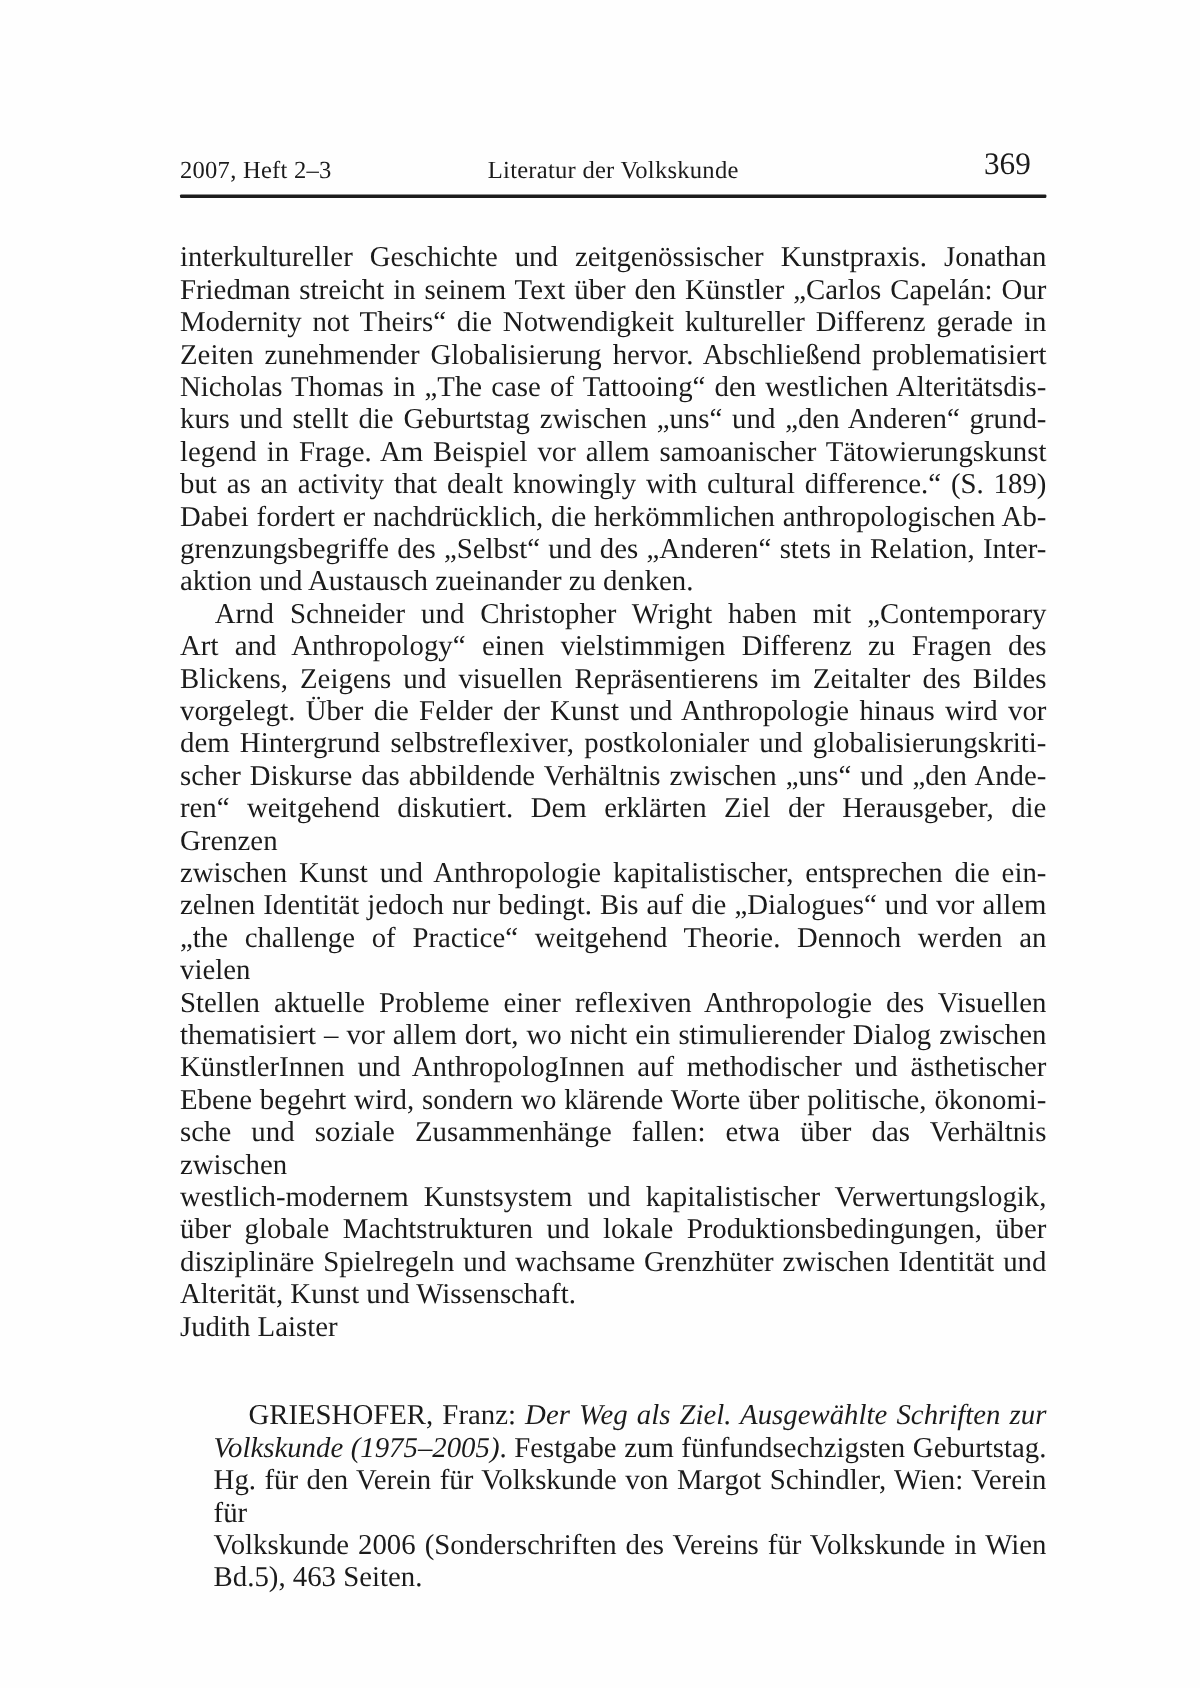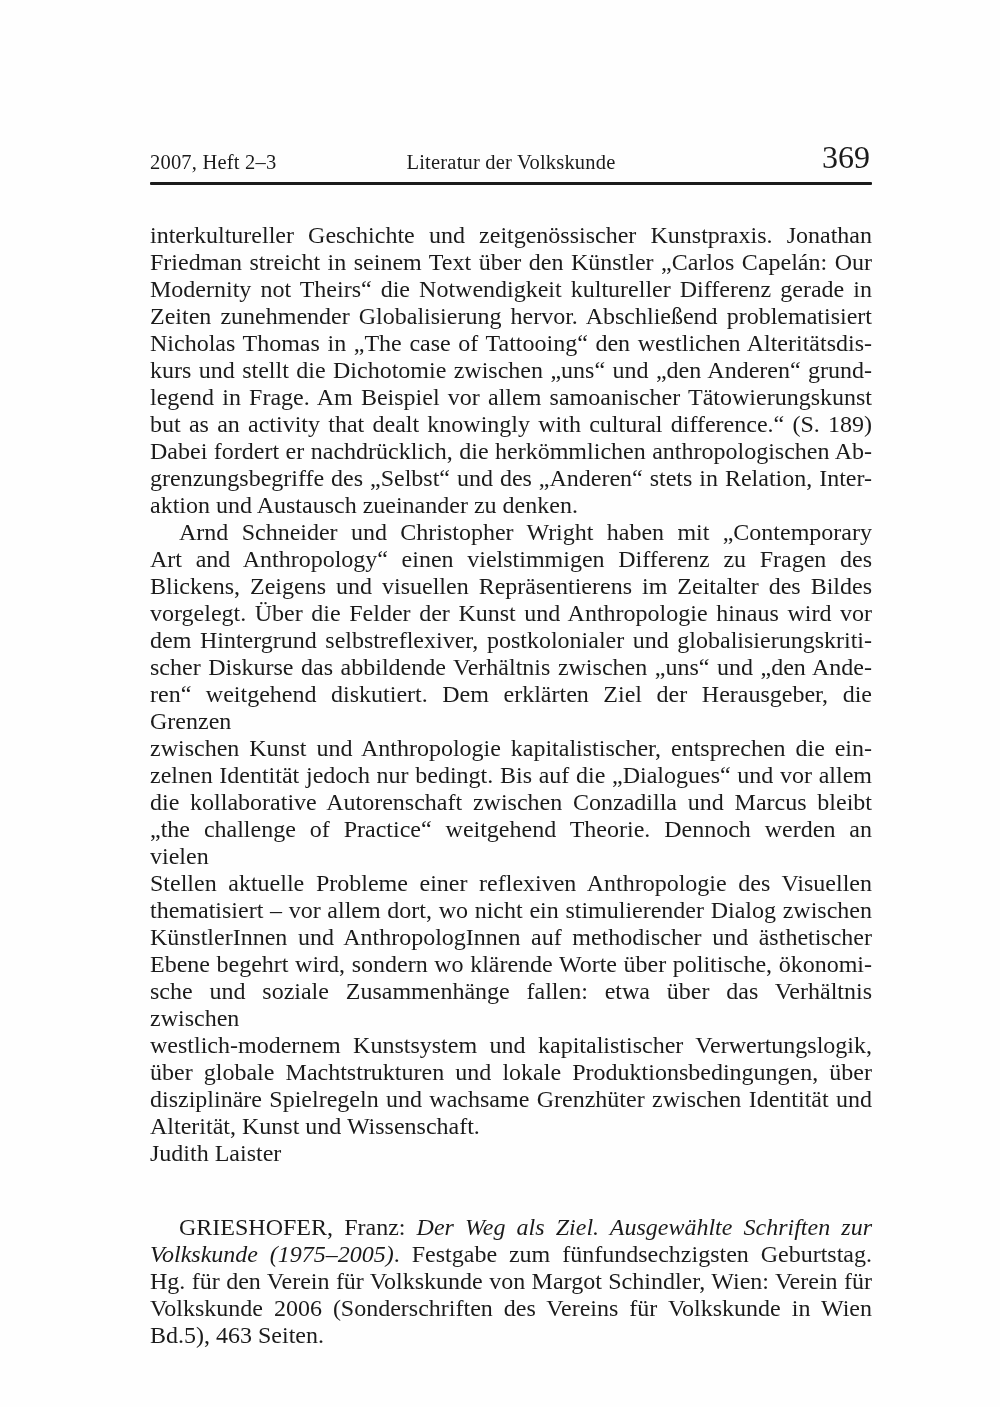--- a/index.html
+++ b/index.html
@@ -14,45 +14,44 @@
   .page {
     position: absolute;
     left: 150px; top: 128px;
     width: 722px;
   }
   .hdr {
     position: relative;
     height: 27px;
     font-size: 20.5px;
     line-height: 24px;
-    margin-top: 20px;
   }
   .hdr-issue   { position: absolute; left: 0; top: 2px; letter-spacing: 0.2px; }
   .hdr-running { position: absolute; left: 50%; top: 2px; transform: translateX(-50%); letter-spacing: 0.2px; }
-  .hdr-pageno  { position: absolute; right: 2px; top: -3px; font-size: 32px; }
+  .hdr-pageno  { position: absolute; right: 13px; top: -3px; font-size: 26px; }
   .hdr-rule {
     height: 2.5px;
     background: #1c1c1c;
     margin-top: 7px;
     border-radius: 1px;
   }
   .bodytext {
     margin-top: 37px;
     font-size: 24px;
     line-height: 27px;
   }
   .ln {
     text-align: justify;
     text-align-last: justify;
     min-height: 27px;
   }
   .ln.end { text-align-last: left; }
   .ln.ind { text-indent: 29px; }
   .reviewer { text-align: right; }
-  .entry { margin-top: 47px; }
+  .entry { margin-top: 47px; margin-left: 28px; }
   .it { font-style: italic; }
 </style>
 </head>
 <body>
 
 <div class="page">
 
   <div class="hdr">
     <span class="hdr-issue">2007, Heft 2–3</span>
     <span class="hdr-running">Literatur der Volkskunde</span>
@@ -61,39 +60,38 @@
   <div class="hdr-rule"></div>
 
   <div class="bodytext">
 
     <div>
       <div class="ln">interkultureller Geschichte und zeitgenössischer Kunstpraxis. Jonathan</div>
       <div class="ln">Friedman streicht in seinem Text über den Künstler „Carlos Capelán: Our</div>
       <div class="ln">Modernity not Theirs“ die Notwendigkeit kultureller Differenz gerade in</div>
       <div class="ln">Zeiten zunehmender Globalisierung hervor. Abschließend problematisiert</div>
       <div class="ln">Nicholas Thomas in „The case of Tattooing“ den westlichen Alteritätsdis-</div>
-      <div class="ln">kurs und stellt die Dichotomie zwischen „uns“ und „den Anderen“ grund-</div>
+      <div class="ln">kurs und stellt die Geburtstag zwischen „uns“ und „den Anderen“ grund-</div>
       <div class="ln">legend in Frage. Am Beispiel vor allem samoanischer Tätowierungskunst</div>
       <div class="ln">but as an activity that dealt knowingly with cultural difference.“ (S. 189)</div>
       <div class="ln">Dabei fordert er nachdrücklich, die herkömmlichen anthropologischen Ab-</div>
       <div class="ln">grenzungsbegriffe des „Selbst“ und des „Anderen“ stets in Relation, Inter-</div>
       <div class="ln end">aktion und Austausch zueinander zu denken.</div>
     </div>
 
     <div>
       <div class="ln ind">Arnd Schneider und Christopher Wright haben mit „Contemporary</div>
       <div class="ln">Art and Anthropology“ einen vielstimmigen Differenz zu Fragen des</div>
       <div class="ln">Blickens, Zeigens und visuellen Repräsentierens im Zeitalter des Bildes</div>
       <div class="ln">vorgelegt. Über die Felder der Kunst und Anthropologie hinaus wird vor</div>
       <div class="ln">dem Hintergrund selbstreflexiver, postkolonialer und globalisierungskriti-</div>
       <div class="ln">scher Diskurse das abbildende Verhältnis zwischen „uns“ und „den Ande-</div>
       <div class="ln">ren“ weitgehend diskutiert. Dem erklärten Ziel der Herausgeber, die Grenzen</div>
       <div class="ln">zwischen Kunst und Anthropologie kapitalistischer, entsprechen die ein-</div>
       <div class="ln">zelnen Identität jedoch nur bedingt. Bis auf die „Dialogues“ und vor allem</div>
-      <div class="ln">die kollaborative Autorenschaft zwischen Conzadilla und Marcus bleibt</div>
       <div class="ln">„the challenge of Practice“ weitgehend Theorie. Dennoch werden an vielen</div>
       <div class="ln">Stellen aktuelle Probleme einer reflexiven Anthropologie des Visuellen</div>
       <div class="ln">thematisiert – vor allem dort, wo nicht ein stimulierender Dialog zwischen</div>
       <div class="ln">KünstlerInnen und AnthropologInnen auf methodischer und ästhetischer</div>
       <div class="ln">Ebene begehrt wird, sondern wo klärende Worte über politische, ökonomi-</div>
       <div class="ln">sche und soziale Zusammenhänge fallen: etwa über das Verhältnis zwischen</div>
       <div class="ln">westlich-modernem Kunstsystem und kapitalistischer Verwertungslogik,</div>
       <div class="ln">über globale Machtstrukturen und lokale Produktionsbedingungen, über</div>
       <div class="ln">disziplinäre Spielregeln und wachsame Grenzhüter zwischen Identität und</div>
       <div class="ln end">Alterität, Kunst und Wissenschaft.</div>

